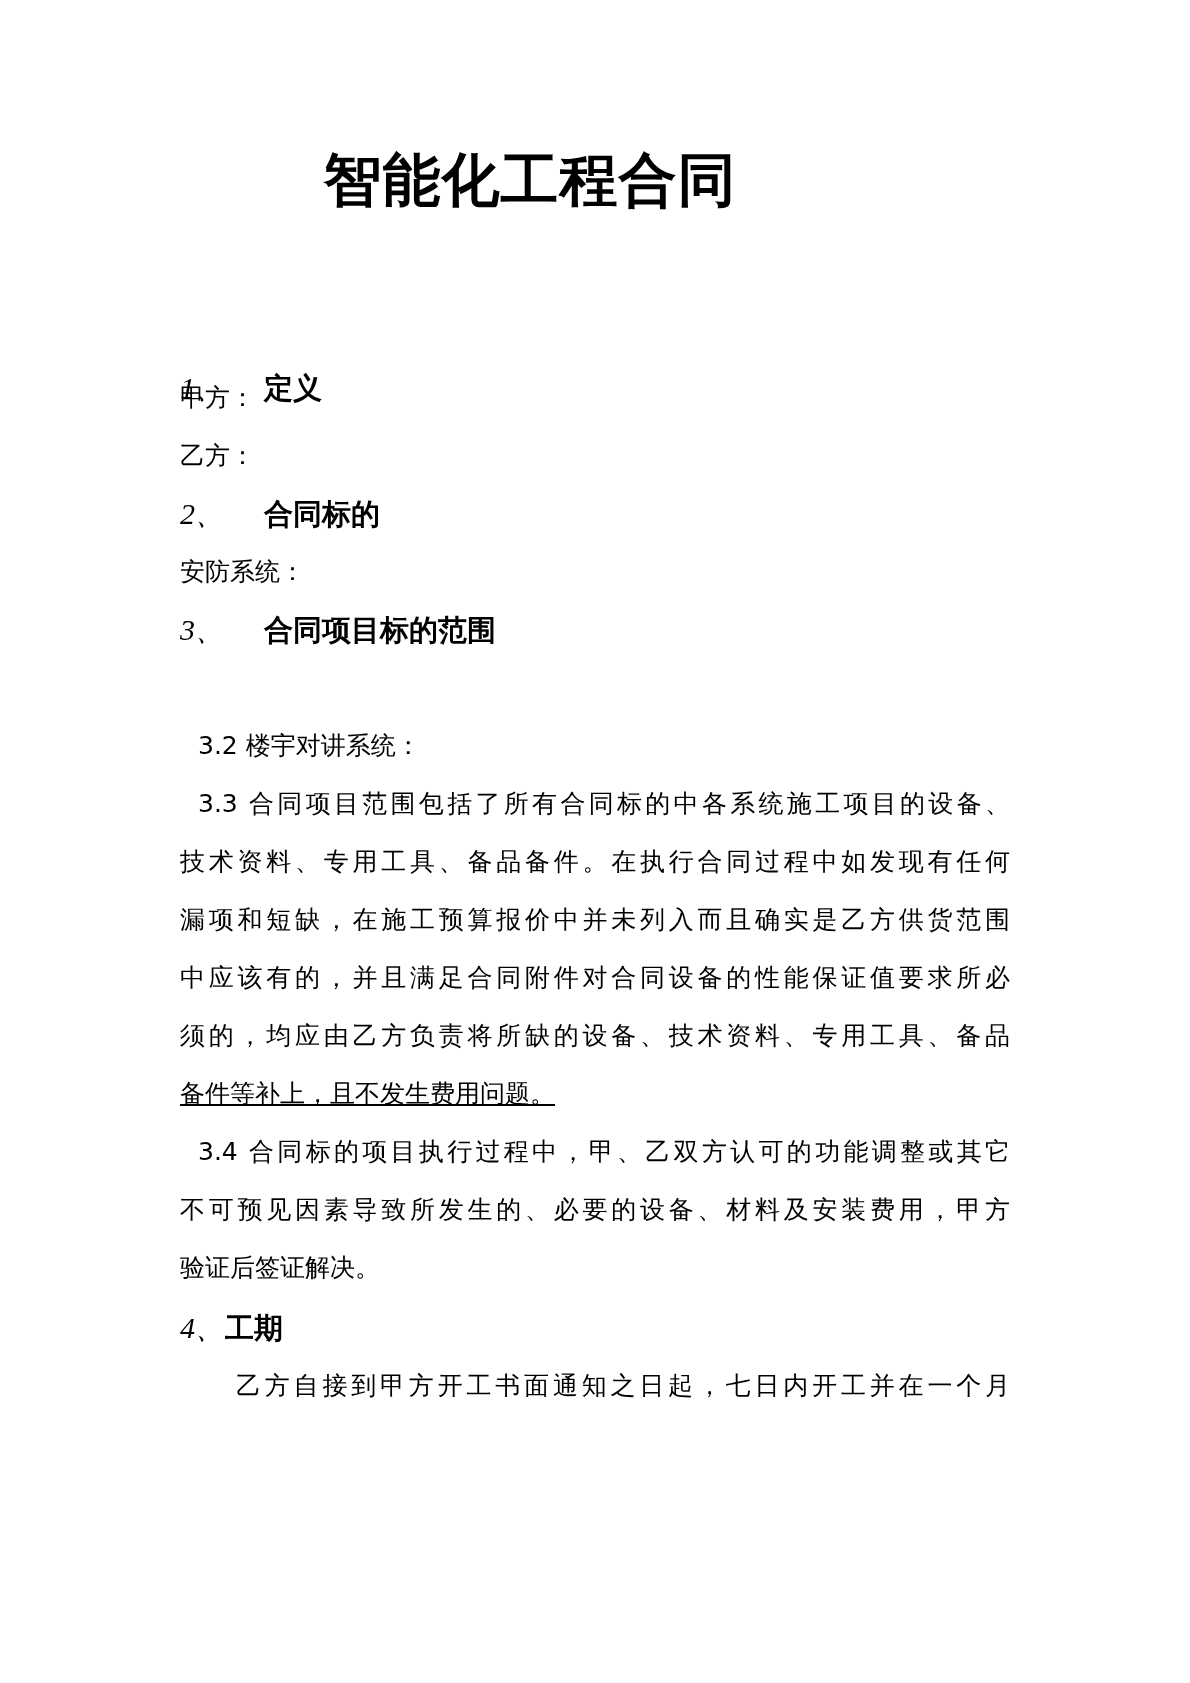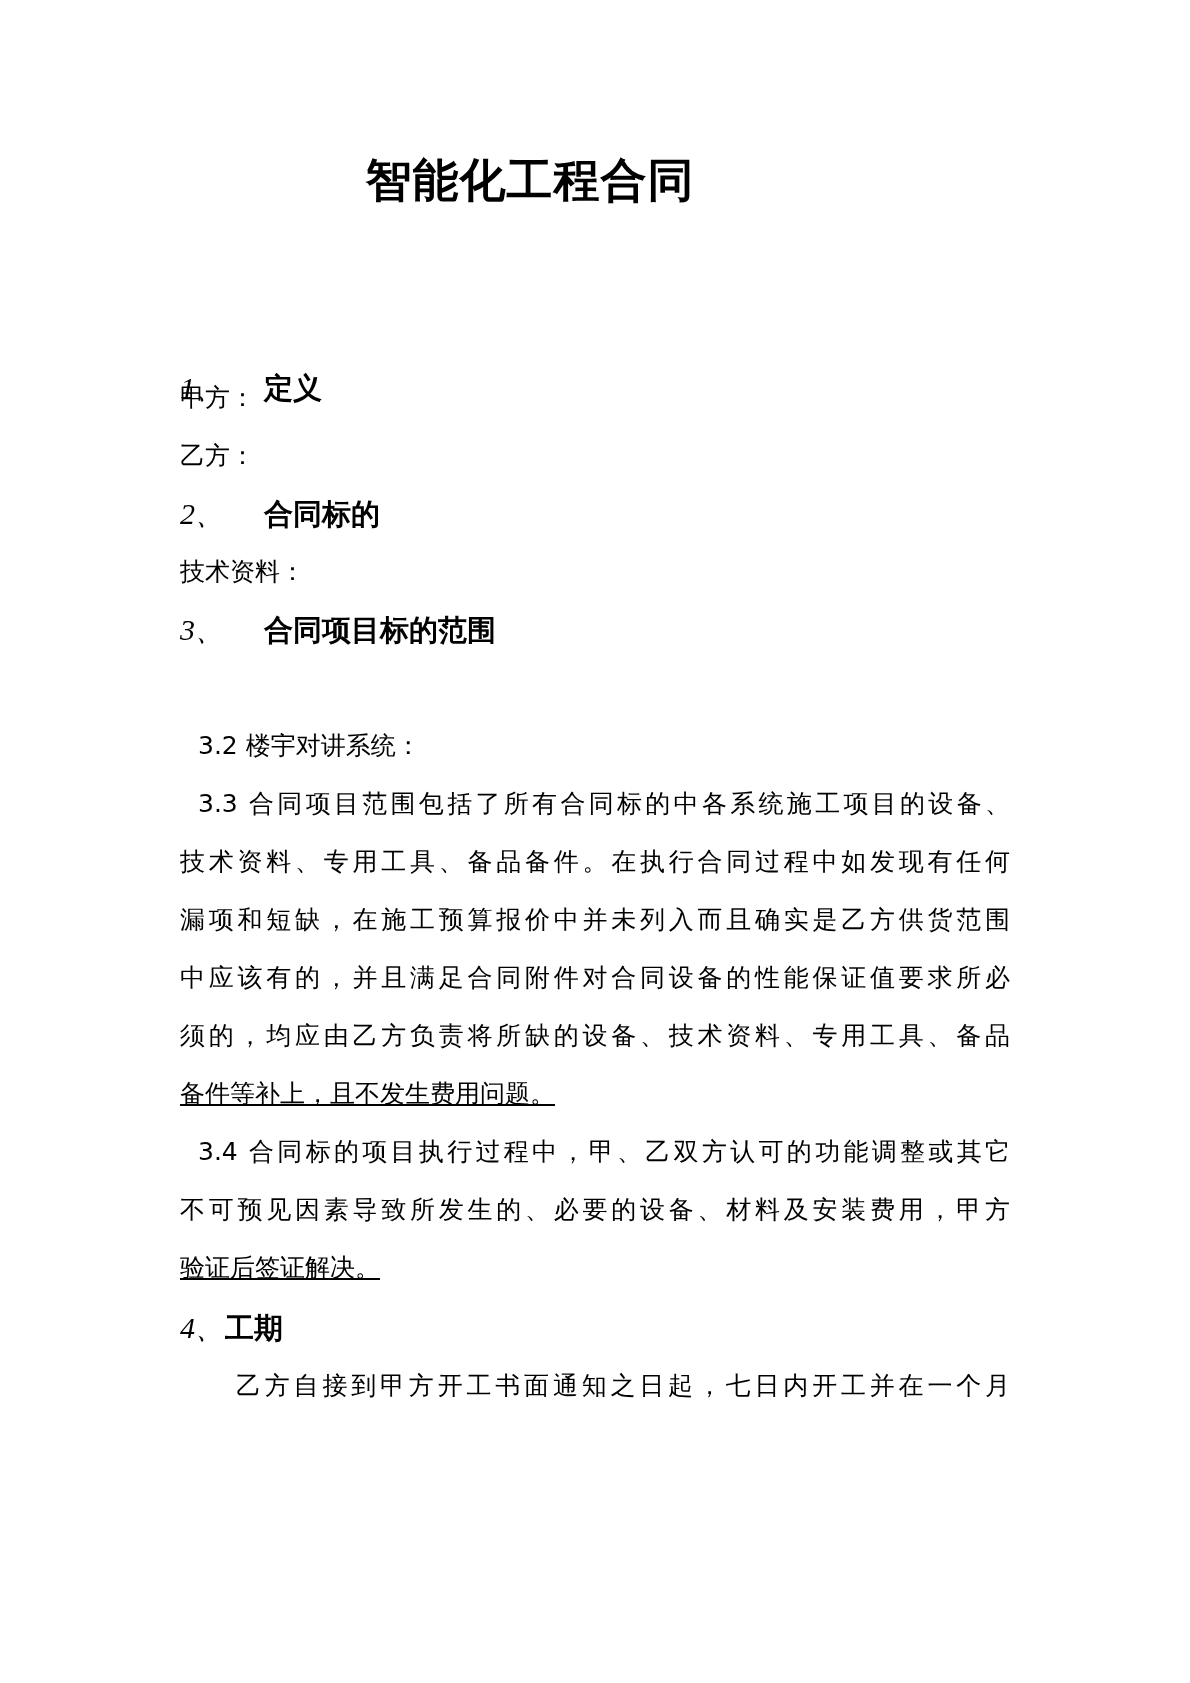--- a/index.html
+++ b/index.html
@@ -21,21 +21,21 @@
     width: 1190px;
     height: 1683px;
     background: #ffffff;
   }
   .title {
     position: absolute;
     top: 150px;
     left: 0;
     width: 1060px;
     text-align: center;
-    font-size: 46px;
+    font-size: 58px;
     font-weight: bold;
     letter-spacing: 1px;
     line-height: 60px;
   }
   .line {
     position: absolute;
     left: 180px;
     white-space: nowrap;
     font-size: 25px;
     line-height: 36px;
@@ -73,34 +73,34 @@
 
   <div class="line heading" style="top:322px;margin-top:48px;">
     <span class="num">1、</span><span class="htext">定义</span>
   </div>
   <div class="line" style="top:380px;">甲方：</div>
   <div class="line" style="top:438px;">乙方：</div>
 
   <div class="line heading" style="top:496px;">
     <span class="num">2、</span><span class="htext">合同标的</span>
   </div>
-  <div class="line" style="top:554px;">技术资料：</div>
+  <div class="line" style="top:554px;">安防系统：</div>
 
   <div class="line heading" style="top:612px;">
     <span class="num">3、</span><span class="htext">合同项目标的范围</span>
   </div>
   <div class="line" style="top:728px; left:198px;">3.2 楼宇对讲系统：</div>
   <div class="line justify" style="top:786px; left:198px; width:812px;">3.3 合同项目范围包括了所有合同标的中各系统施工项目的设备、</div>
   <div class="line justify" style="top:844px;">技术资料、专用工具、备品备件。在执行合同过程中如发现有任何</div>
   <div class="line justify" style="top:960px;">中应该有的，并且满足合同附件对合同设备的性能保证值要求所必</div>
   <div class="line justify" style="top:902px;">漏项和短缺，在施工预算报价中并未列入而且确实是乙方供货范围</div>
   <div class="line justify" style="top:1018px;">须的，均应由乙方负责将所缺的设备、技术资料、专用工具、备品</div>
   <div class="line" style="top:1076px;text-decoration:underline;">备件等补上，且不发生费用问题。</div>
   <div class="line justify" style="top:1134px; left:198px; width:812px;">3.4 合同标的项目执行过程中，甲、乙双方认可的功能调整或其它</div>
   <div class="line justify" style="top:1192px;">不可预见因素导致所发生的、必要的设备、材料及安装费用，甲方</div>
-  <div class="line" style="top:1250px;text-decoration:underline;">验证后签证解决。</div>
+  <div class="line" style="top:1250px;">验证后签证解决。</div>
 
   <div class="line heading" style="top:1310px;">
     <span class="num tight">4、</span><span class="htext">工期</span>
   </div>
   <div class="line justify" style="top:1368px; left:236px; width:774px;">乙方自接到甲方开工书面通知之日起，七日内开工并在一个月</div>
 
 </div>
 
 </body></html>

